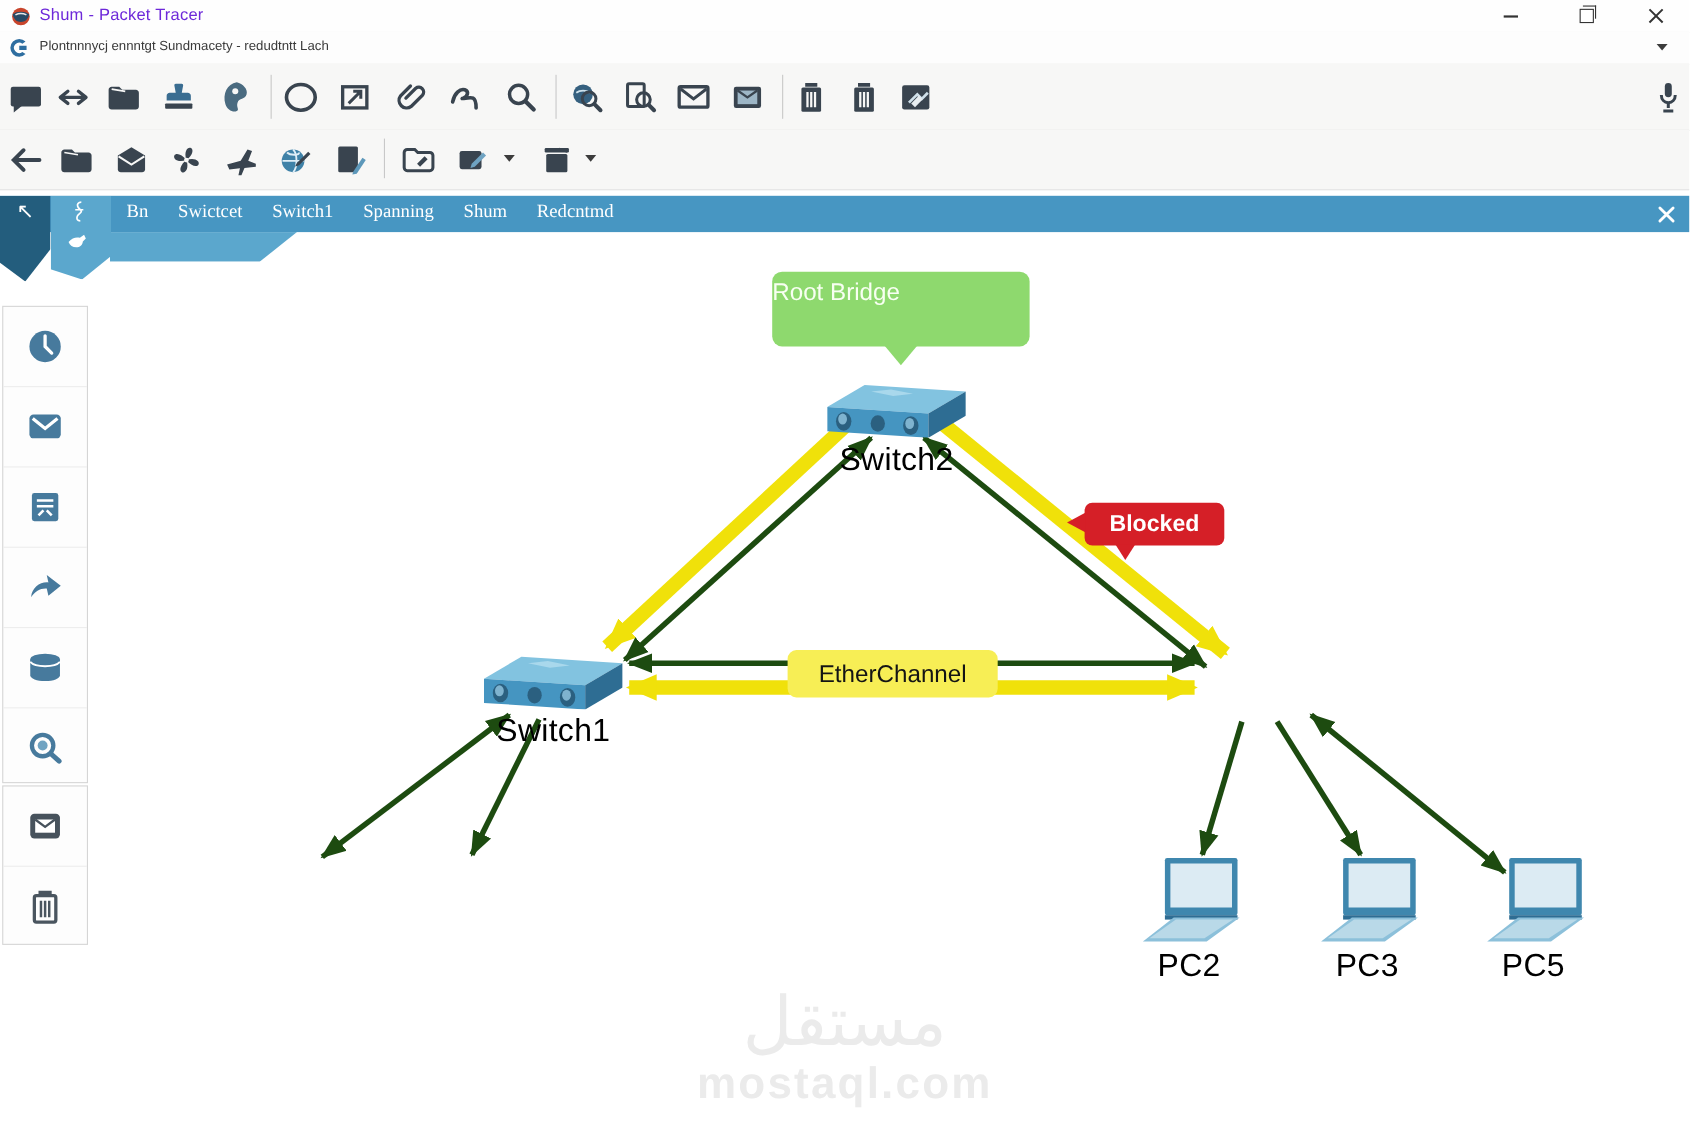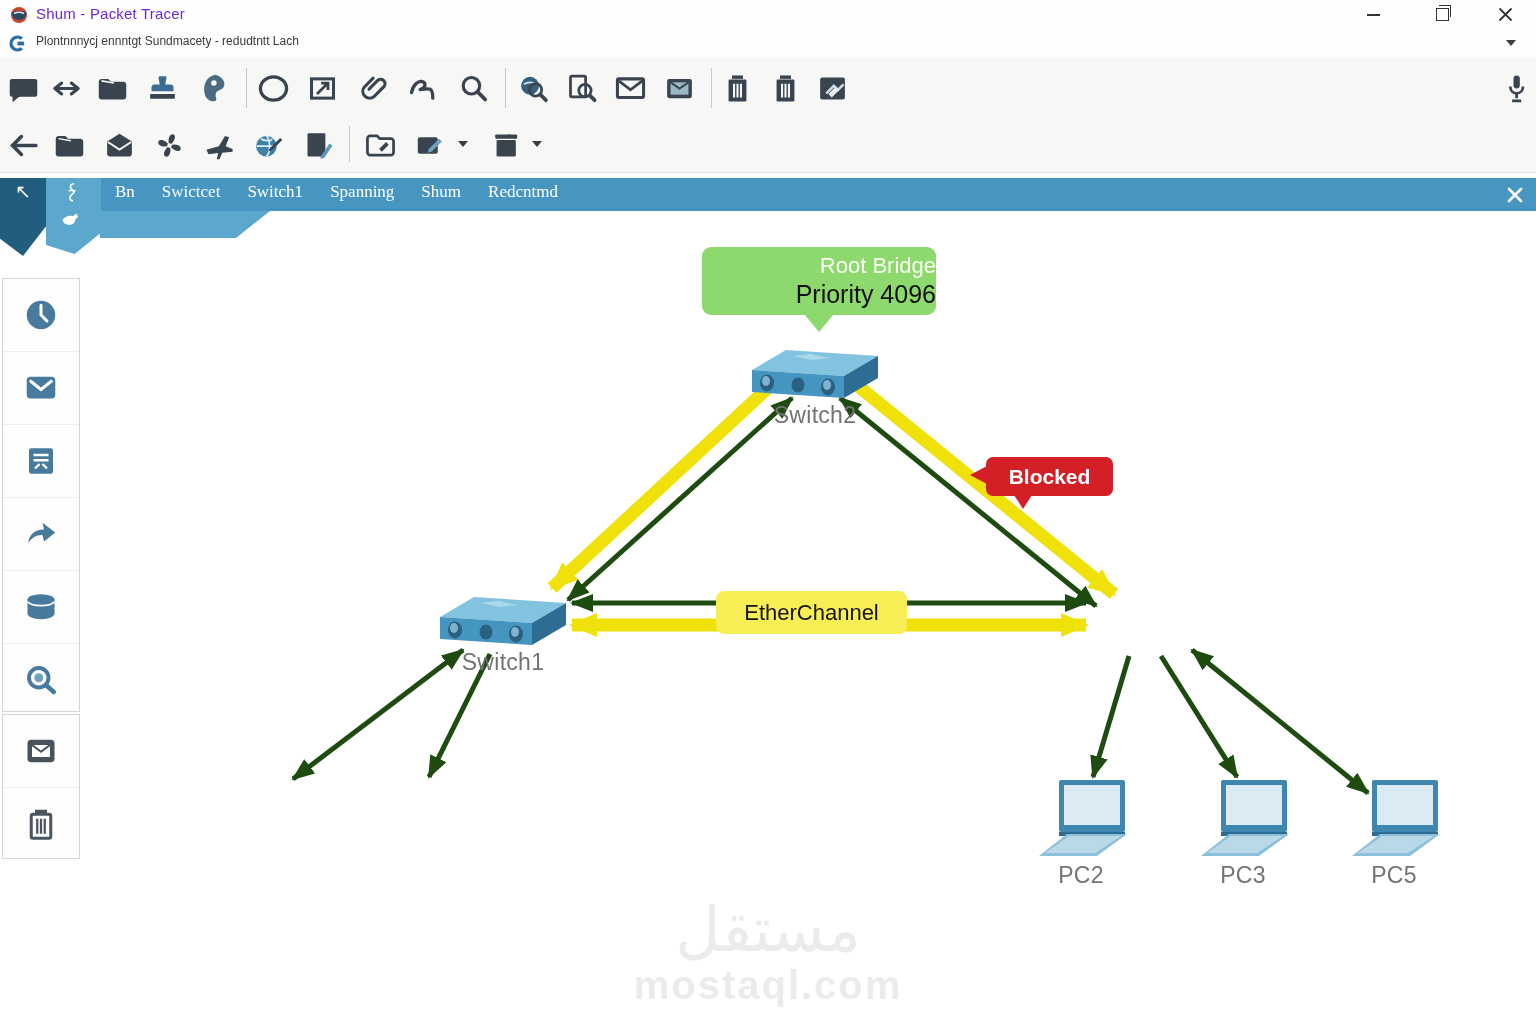--- a/index.html
+++ b/index.html
@@ -47,23 +47,23 @@
   .side-cell svg{width:36px;height:36px;}
   .si{fill:#477a9d;}
   .si .w{fill:none;stroke:#fff;}
 
   
   .lines{left:0;top:0;width:1536px;height:1024px;z-index:2;pointer-events:none;}
   .lk-g{stroke:#1d4b10;stroke-width:5;}
   .lk-y{stroke:#f0e10a;stroke-width:13;}
   .device{position:absolute;z-index:3;text-align:center;}
   .device svg{display:block;margin:0 auto;}
-  .dev-label{margin-top:4px;font-size:23px;color:#737373;font-weight:500;letter-spacing:.3px;}
-
-  .callout{position:absolute;z-index:4;border-radius:9px;text-align:right;}
+  .dev-label{margin-top:4px;font-size:29px;color:#000000;font-weight:500;letter-spacing:.3px;}
+
+  .callout{position:absolute;z-index:4;border-radius:9px;text-align:left;}
   .co-root{left:702px;top:247px;width:234px;height:68px;background:#8ed96e;}
   .co-root .l1{margin-top:6px;font-size:22px;color:#f8fff2;}
   .co-root .l2{font-size:25px;color:#101010;margin-top:1px;}
   .co-root:after{content:"";position:absolute;left:50%;bottom:-17px;transform:translateX(-50%);
     width:0;height:0;border-left:15px solid transparent;border-right:15px solid transparent;border-top:18px solid #8ed96e;}
   .co-blocked{left:986px;top:457px;width:127px;height:39px;background:#d51f27;border-radius:7px;
     display:flex;align-items:center;justify-content:center;color:#fff;font-size:21px;font-weight:700;}
   .co-blocked:before{content:"";position:absolute;left:-16px;top:9px;width:0;height:0;
     border-top:9px solid transparent;border-bottom:9px solid transparent;border-right:17px solid #d51f27;}
   .co-blocked:after{content:"";position:absolute;left:28px;bottom:-13px;width:0;height:0;
@@ -461,21 +461,20 @@
         <rect x="29" y="7" width="56" height="40" fill="#dcebf3"></rect>
       <rect x="24" y="54" width="66" height="4" fill="#2e6d93"></rect>
       <polygon points="4,78 32,56 92,56 62,78" fill="#8cc0da"></polygon>
         <polygon points="10,75 34,58 86,58 60,75" fill="#b9d9e8"></polygon>
     </svg>
     <div class="dev-label">PC5</div>
   </div>
 
   <div class="callout co-root">
     <div class="l1">Root Bridge</div>
-    <div class="l2">Priority 4096</div>
   </div>
   <div class="callout co-blocked">
     <span>Blocked</span>
   </div>
   <div class="callout co-ether">
     <span>EtherChannel</span>
   </div>
 
   <div class="abs wm">
     <div class="wm-ar">مستقل</div>

